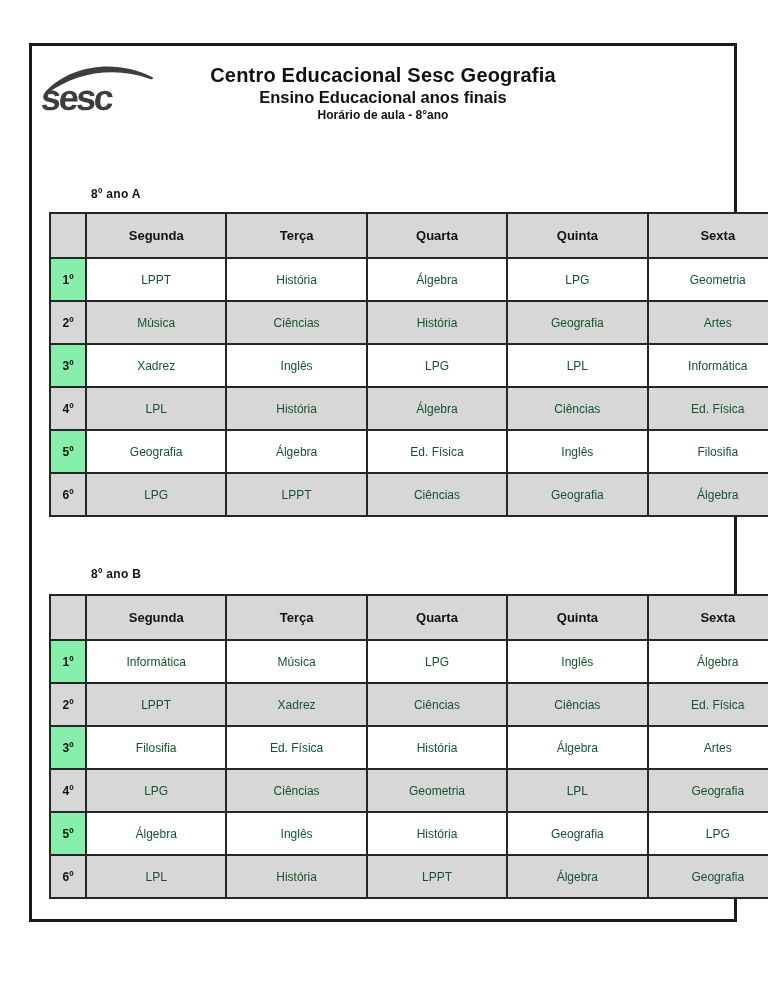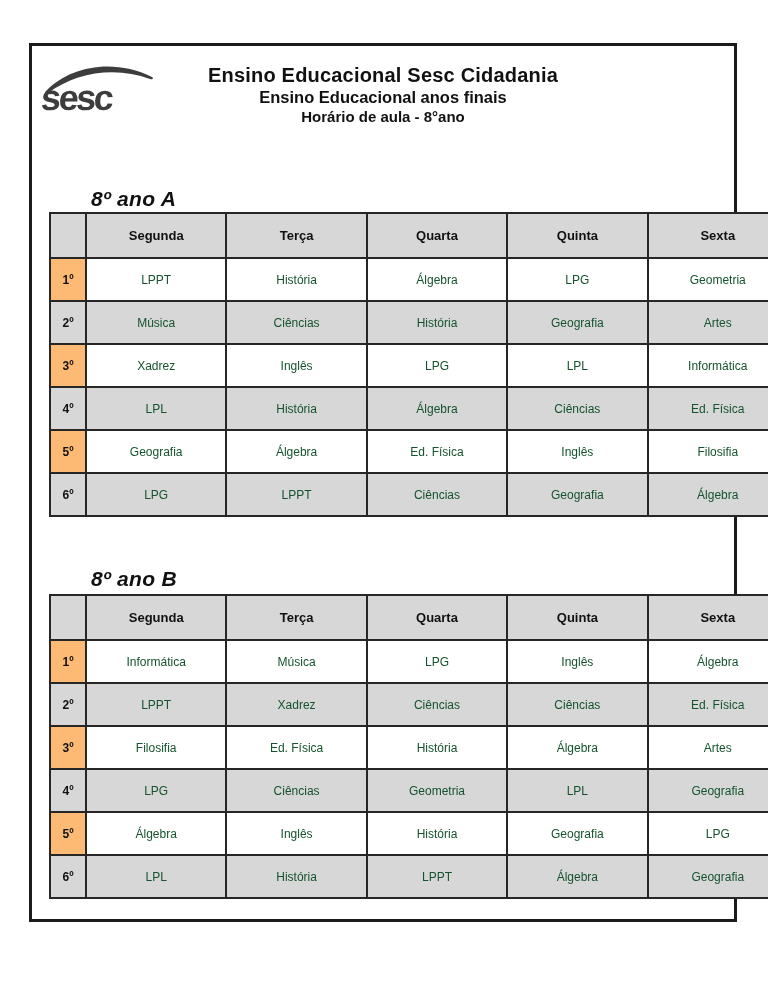--- a/index.html
+++ b/index.html
@@ -24,28 +24,27 @@
     width: 118px; height: 62px;
   }
   .title-block {
     position: absolute;
     left: 0; right: 0; top: 17px;
     text-align: center;
     line-height: 1.22;
   }
   .title-line1 { font-size: 20px; font-weight: bold; letter-spacing: 0.2px; }
   .title-line2 { font-size: 16.5px; font-weight: bold; }
-  .title-line3 { font-size: 15px; font-weight: bold; }
+  .title-line3 { font-size: 12px; font-weight: bold; }
 
   .section-heading {
     position: absolute;
     left: 59px;
-    font-size: 21px;
+    font-size: 12px;
     font-weight: bold;
-    font-style: italic;
     letter-spacing: 0.3px;
   }
   #heading-a { top: 141px; }
   #heading-b { top: 521px; }
 
   table.schedule {
     position: absolute;
     left: 17px;
     width: 740px;
     border-collapse: collapse;
@@ -67,21 +66,21 @@
   table.schedule thead th {
     height: 45px;
     background: var(--cell-gray, #d7d7d7);
     font-size: 13px;
     font-weight: bold;
   }
   table.schedule tbody tr { height: 43px; }
   table.schedule tbody th {
     font-size: 12px;
     font-weight: bold;
-    background: #fdba74;
+    background: #86efac;
   }
   table.schedule tbody td {
     font-size: 12px;
     font-weight: normal;
     color: #14532d;
     background: #ffffff;
   }
   table.schedule tbody tr.shaded th,
   table.schedule tbody tr.shaded td {
     background: var(--cell-gray, #d7d7d7);
@@ -91,21 +90,21 @@
 <body>
 
 <div class="page-box">
 
   <svg class="logo" viewBox="0 0 118 62" xmlns="http://www.w3.org/2000/svg" aria-hidden="true">
     <path d="M4 33 C 28 8, 72 0, 110 19 C 112 20, 111 22, 108 21 C 74 8, 34 14, 6 35 C 3 37, 2 35, 4 33 Z" fill="#3d3d3d"></path>
     <text x="2" y="52" font-family="Liberation Sans, sans-serif" font-size="36" font-weight="bold" letter-spacing="-2.5" fill="#3d3d3d" transform="skewX(-4)">sesc</text>
   </svg>
 
   <div class="title-block">
-    <div class="title-line1">Ensino Educacional Sesc Cidadania</div>
+    <div class="title-line1">Centro Educacional Sesc Geografia</div>
     <div class="title-line2">Ensino Educacional anos finais</div>
     <div class="title-line3">Horário de aula - 8°ano</div>
   </div>
 
   <div class="section-heading" id="heading-a">8º ano A</div>
   <table class="schedule" id="table-a">
       <colgroup>
         <col class="period-col">
         <col>
         <col>

